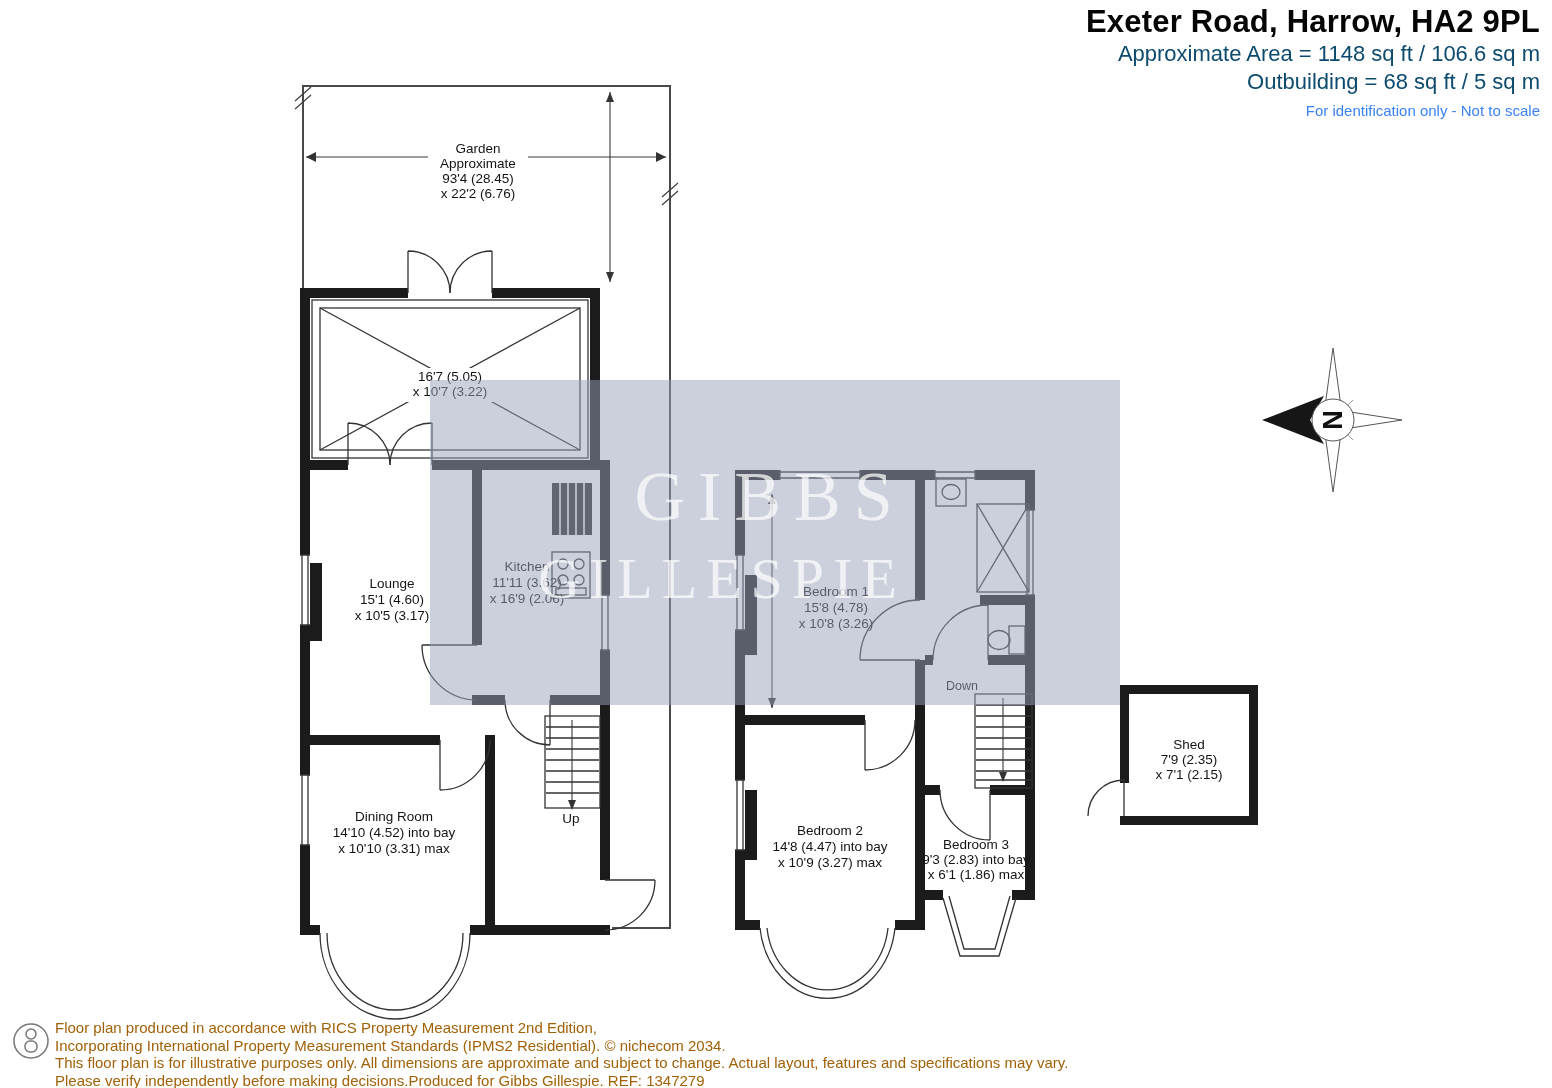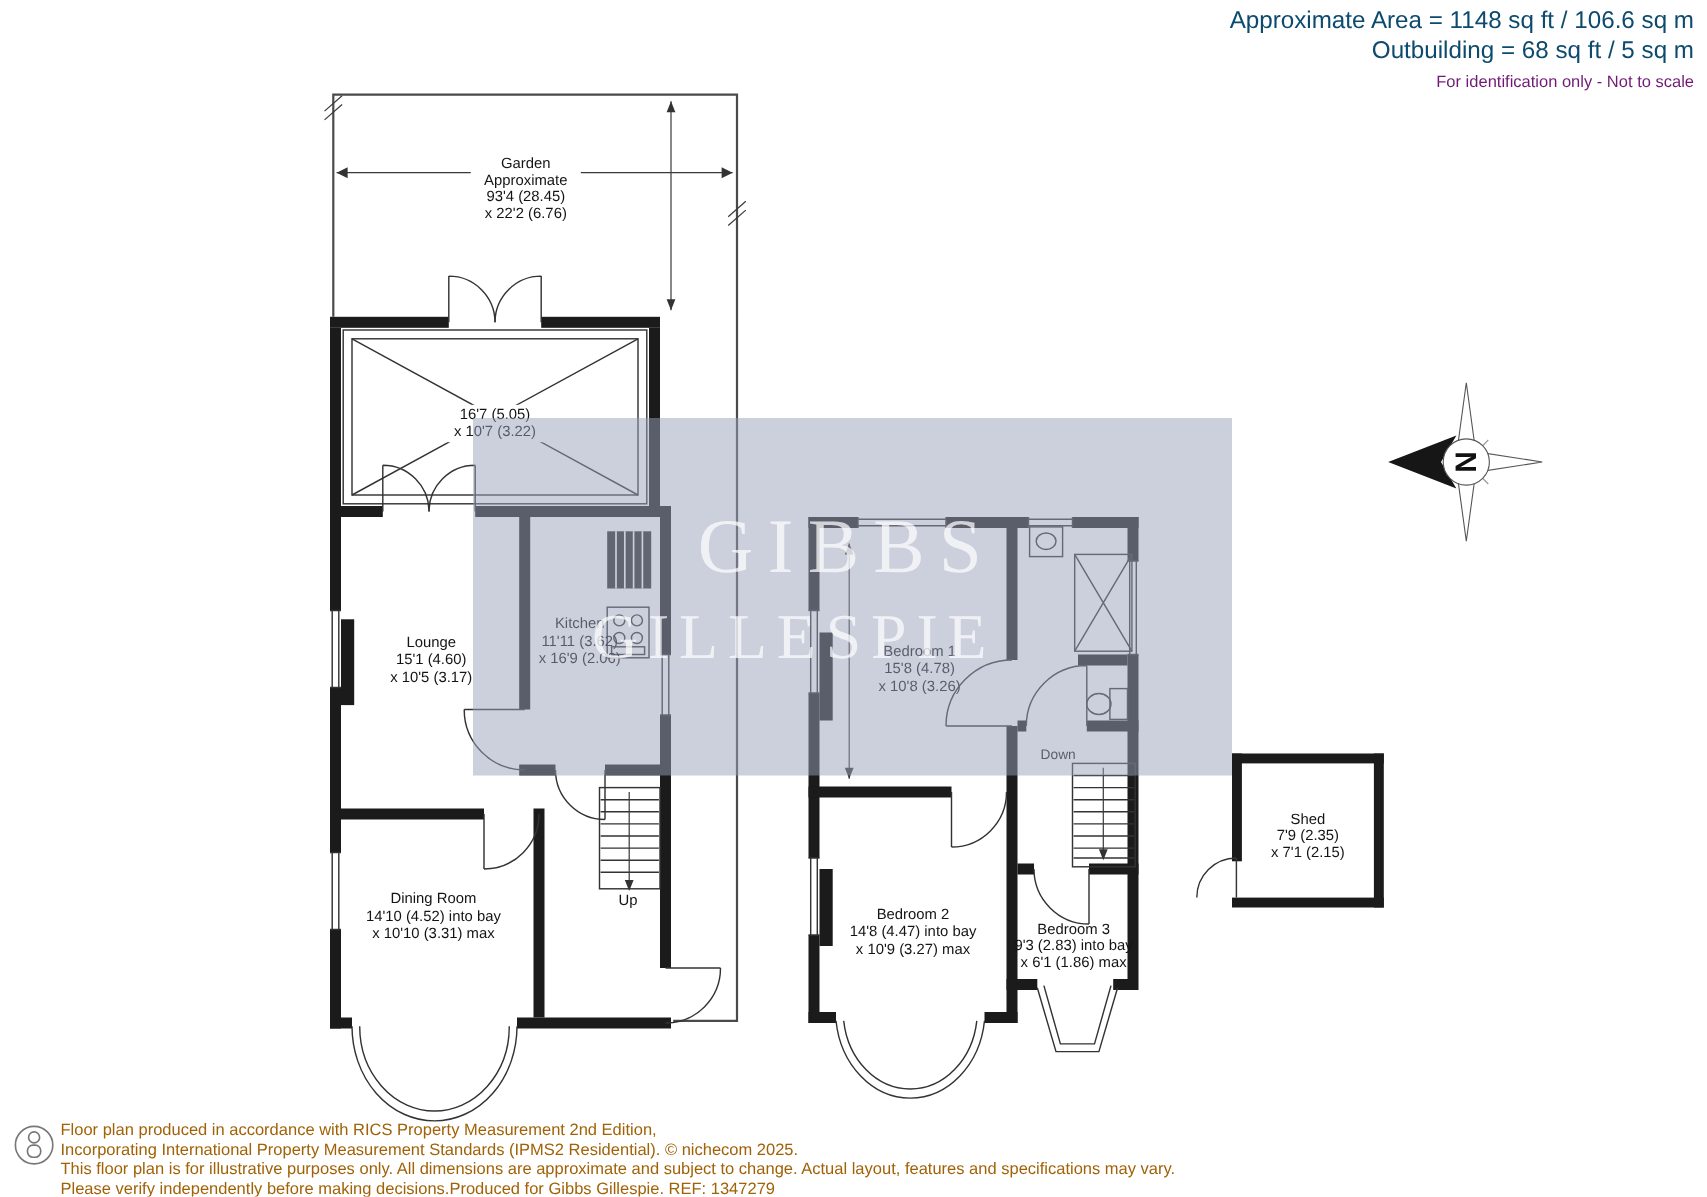--- a/index.html
+++ b/index.html
@@ -2,21 +2,21 @@
 <html><head>
 <meta charset="utf-8">
 <style>
   html,body{margin:0;padding:0;background:#fff;}
   .canvas{position:relative;width:1552px;height:1088px;background:#fff;overflow:hidden;
           font-family:"Liberation Sans",sans-serif;color:#111;}
   .plan-svg{position:absolute;left:0;top:0;}
   .header{position:absolute;top:4px;right:12px;text-align:right;}
   .header .title{font-size:31px;font-weight:bold;color:#050505;letter-spacing:.2px;}
   .header .area-line{font-size:22px;color:#0c4a6e;line-height:28px;}
-  .header .note{font-size:15px;color:#701a75;margin-top:6px;}
+  .header .note{font-size:15px;color:#3b82f6;margin-top:6px;}
   .footer{position:absolute;left:55px;top:1019px;font-size:15px;line-height:17.6px;color:#a16207;}
   .wall{fill:#1b1b1b;}
   .thin{stroke:#333;stroke-width:1.3;fill:none;}
   .thin2{stroke:#3a3a3a;stroke-width:1.1;fill:none;}
   .boundary{stroke:#4a4a4a;stroke-width:2;fill:none;}
   .lbl{font-family:"Liberation Sans",sans-serif;font-size:13.5px;fill:#141414;text-anchor:middle;}
   .lbl-sm{font-family:"Liberation Sans",sans-serif;font-size:12.5px;fill:#141414;text-anchor:middle;}
   .wm-band{fill:#99a1bb;opacity:.5;}
   .wm-text{font-family:"Liberation Serif","DejaVu Serif",serif;fill:#ffffff;opacity:.72;text-anchor:middle;}
   .ah{fill:#333;}
@@ -254,25 +254,26 @@
     </g>
 
     <g>
       <circle cx="31" cy="1041" r="17" fill="#fff" stroke="#777" stroke-width="1.5"></circle>
       <circle cx="31" cy="1034" r="5" fill="none" stroke="#777" stroke-width="1.5"></circle>
       <rect x="25" y="1041" width="12" height="11" rx="5" fill="none" stroke="#777" stroke-width="1.5"></rect>
     </g>
   </svg>
 
   <div class="header">
+    <div class="title">Exeter Road, Harrow, HA2 9PL</div>
     <div class="area-line">Approximate Area = 1148 sq ft / 106.6 sq m</div>
     <div class="area-line">Outbuilding = 68 sq ft / 5 sq m</div>
     <div class="note">For identification only - Not to scale</div>
   </div>
 
   <div class="footer">
     <div>Floor plan produced in accordance with RICS Property Measurement 2nd Edition,</div>
-    <div>Incorporating International Property Measurement Standards (IPMS2 Residential).  © nichecom 2025.</div>
+    <div>Incorporating International Property Measurement Standards (IPMS2 Residential).  © nichecom 2034.</div>
     <div>This floor plan is for illustrative purposes only. All dimensions are approximate and subject to change. Actual layout, features and specifications may vary.</div>
     <div>Please verify independently before making decisions.Produced for Gibbs Gillespie.   REF:  1347279</div>
   </div>
 
 </div>
 
 </body></html>

